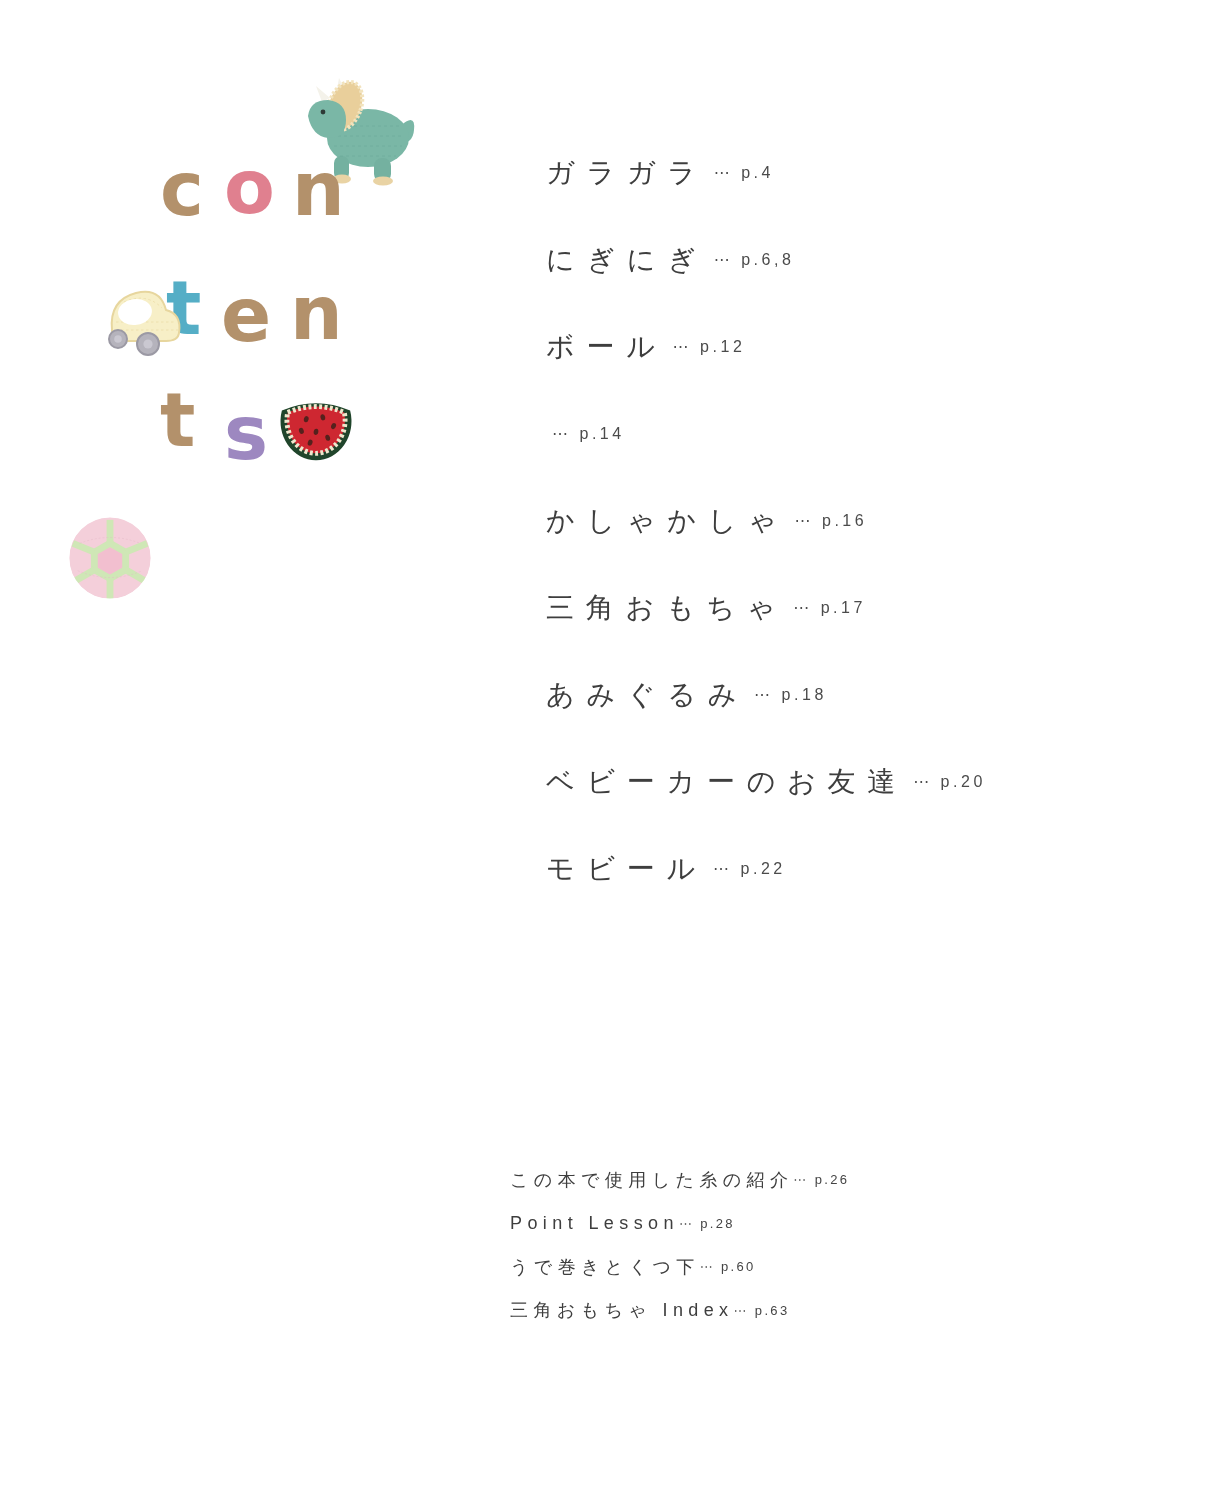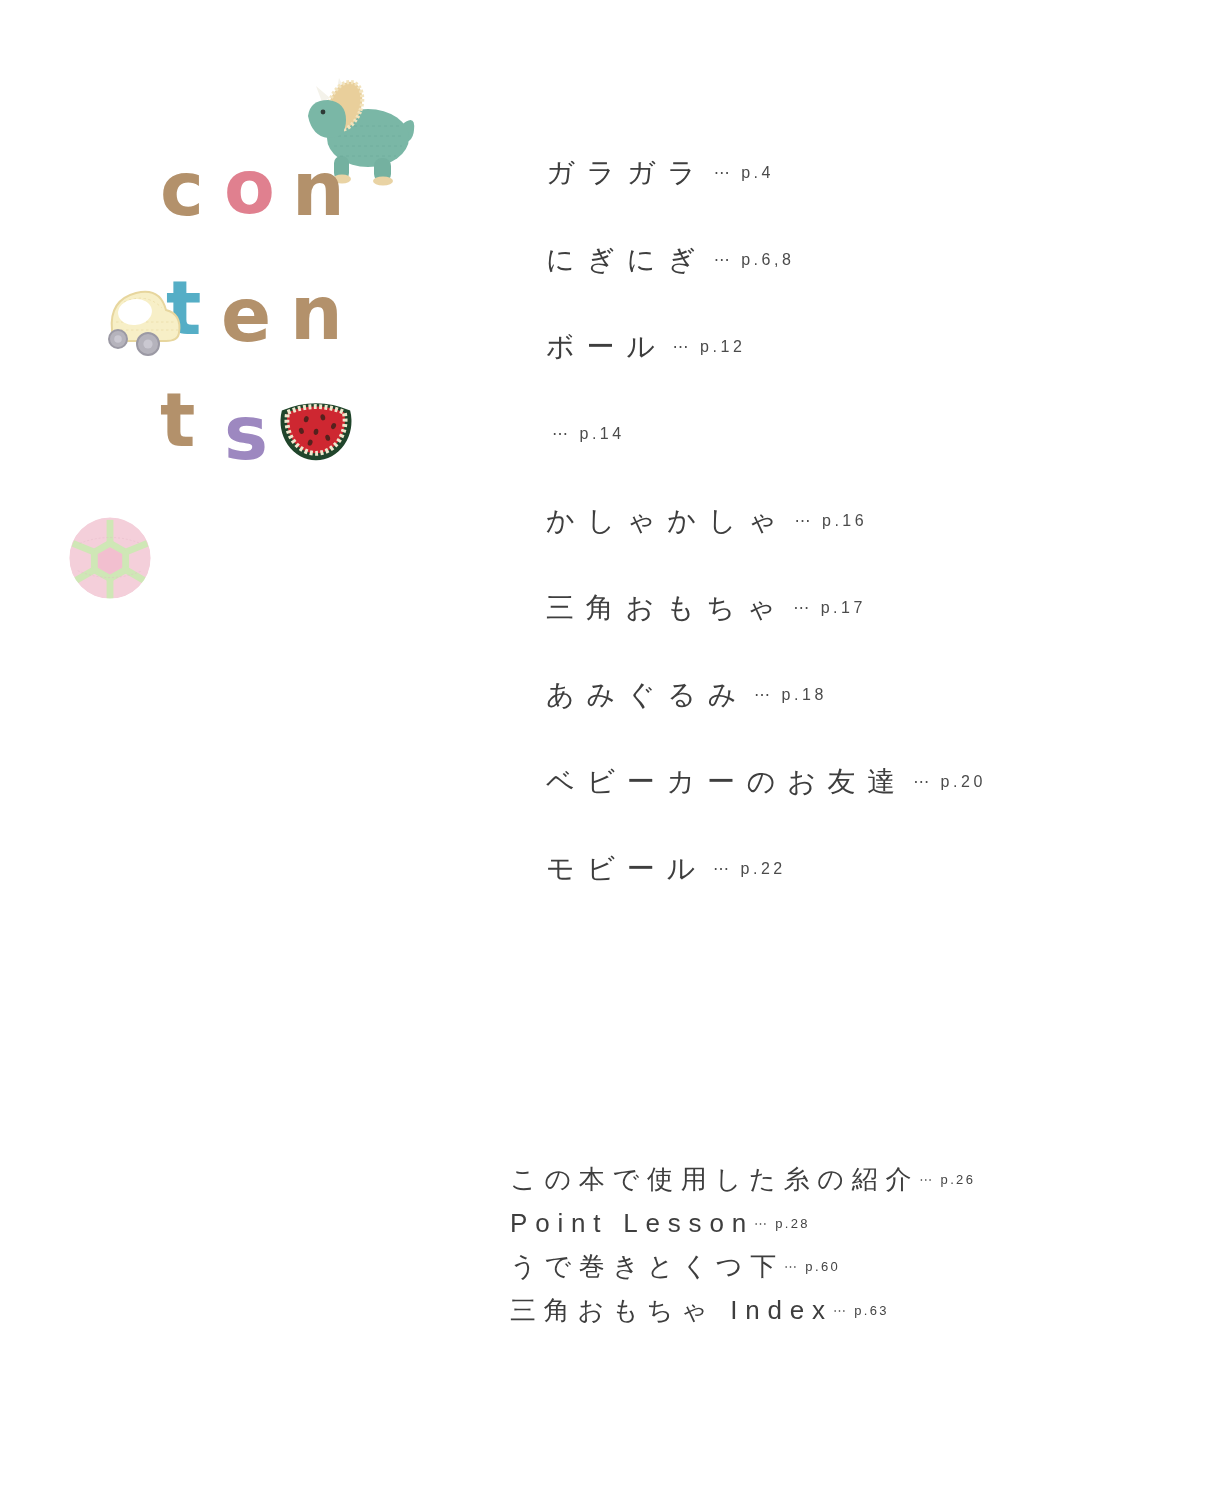--- a/index.html
+++ b/index.html
@@ -62,21 +62,21 @@
   }
 
   
   .appendix { position:absolute; left:510px; top:1158px; width:560px; }
   .appendix-entry {
     height:43.5px;
     display:flex;
     align-items:center;
   }
   .appendix-title {
-    font-size:26px;
+    font-size:18px;
     font-weight:300;
     letter-spacing:0.3em;
     color:#3e3e3e;
     white-space:nowrap;
   }
   .appendix-ref {
     font-size:13px;
     font-weight:300;
     letter-spacing:0.18em;
     color:#444444;

